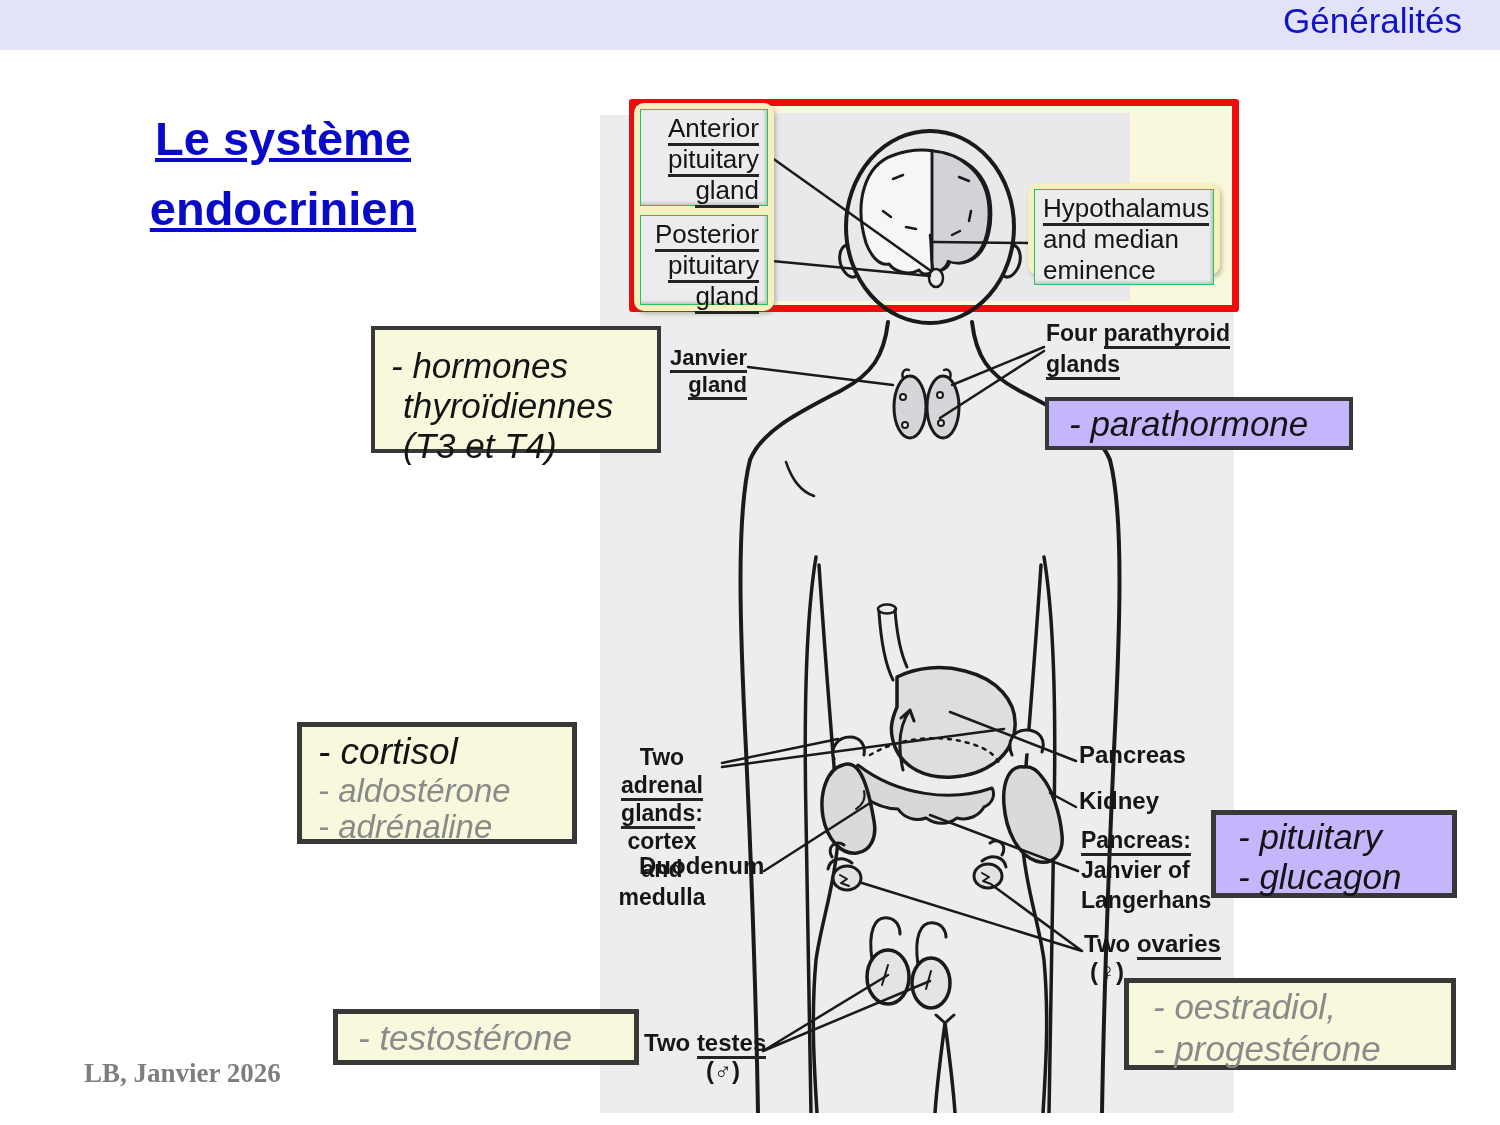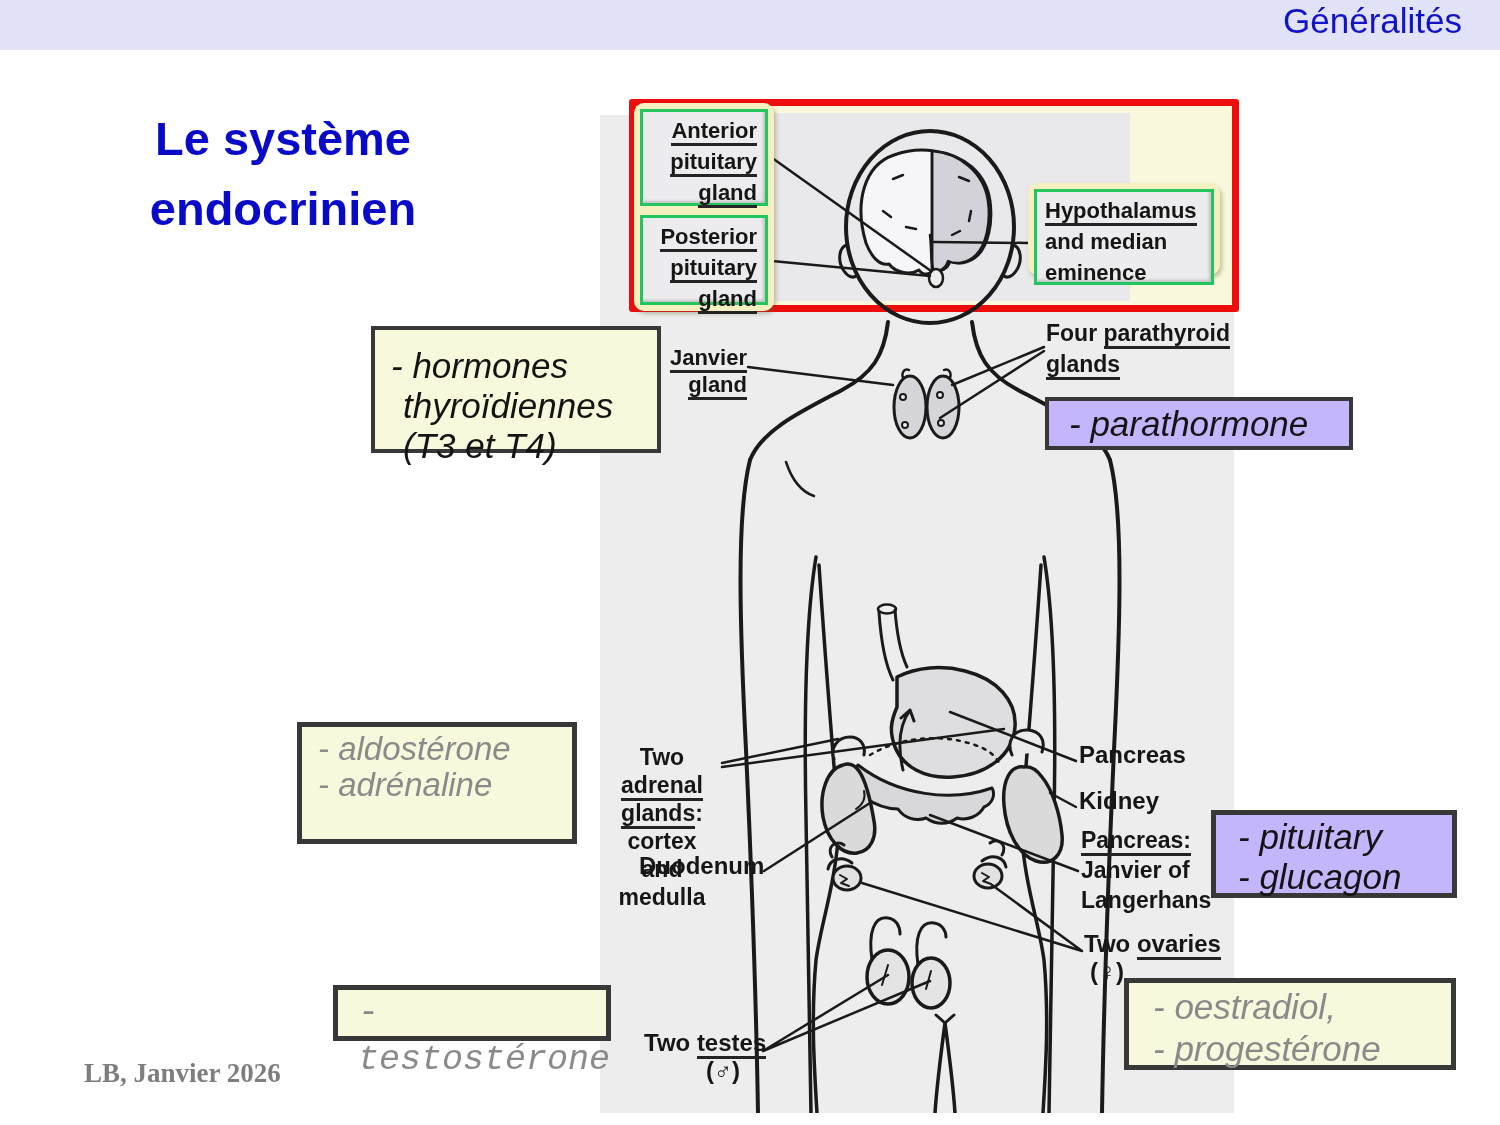--- a/index.html
+++ b/index.html
@@ -3,33 +3,33 @@
 <meta charset="utf-8">
 <style>
   html,body{margin:0;padding:0;background:#ffffff;}
   .stage{position:relative;width:1500px;height:1125px;background:#ffffff;overflow:hidden;
          font-family:"Liberation Sans",sans-serif;}
   
   .banner{position:absolute;left:0;top:0;width:1500px;height:50px;background:#e2e2f8;}
   .banner-label{position:absolute;right:38px;top:1px;font-size:35px;font-weight:normal;color:#1113c9;}
   
   .title-block{position:absolute;left:88px;top:104px;width:390px;text-align:center;
-               color:#0909c8;font-weight:bold;font-size:47px;line-height:70px;}
+               color:#0909c8;font-weight:bold;font-size:47px;line-height:70px;text-decoration:underline;}
   
   .panel{position:absolute;left:600px;top:115px;width:634px;height:998px;background:#ededed;z-index:1;}
   
   .redbox{position:absolute;left:629px;top:99px;width:610px;height:213px;box-sizing:border-box;
           border:7px solid #ee0d0d;background:#f9f8dc;border-radius:3px;z-index:2;}
   .redbox-gray{position:absolute;left:745px;top:113px;width:385px;height:188px;background:#e9e9ec;z-index:2;}
   .figure-svg{position:absolute;left:600px;top:115px;z-index:3;}
   
   .chip-outer{position:absolute;background:#f5f0bf;border-radius:10px;padding:6px;box-sizing:border-box;
               box-shadow:2px 3px 4px rgba(90,90,40,.35);z-index:4;}
-  .chip-inner{background:#ececee;border:3px solid #22c55e;box-shadow:inset -2px -2px 3px #c2c2c2;
-              padding:3px 8px;box-sizing:border-box;font-weight:bold;font-size:22px;line-height:31px;color:#151515;}
+  .chip-inner{background:#ececee;border:1px solid #22c55e;box-shadow:inset -2px -2px 3px #c2c2c2;
+              padding:3px 8px;box-sizing:border-box;font-weight:normal;font-size:26px;line-height:31px;color:#151515;}
   .chip-gap{height:9px;}
   .t-right{text-align:right;}
   
   .dlabel{position:absolute;font-weight:bold;color:#161616;z-index:4;font-size:24px;line-height:28px;}
   .u{border-bottom:3px solid #242424;padding-bottom:0px;}
   
   .hbox{position:absolute;box-sizing:border-box;border:5px solid #383838;z-index:5;
         font-style:italic;color:#141414;}
   .hbox.cream{background:#f8f8dc;}
   .hbox.green{background:#c4b5fd;}
@@ -225,30 +225,31 @@
     <div>- hormones</div>
     <div style="padding-left:12px;">thyroïdiennes</div>
     <div style="padding-left:12px;">(T3 et T4)</div>
   </div>
 
   <div class="hbox green" style="left:1045px;top:397px;width:308px;height:53px;border-width:4px;font-size:35px;line-height:45px;padding-left:20px;">
     <div>- parathormone</div>
   </div>
 
   <div class="hbox cream" style="left:297px;top:722px;width:280px;height:122px;font-size:33px;line-height:36px;padding:4px 0 0 16px;">
+    <div style="font-size:37px;line-height:42px;">- cortisol</div>
     <div class="gray">- aldostérone</div>
     <div class="gray">- adrénaline</div>
   </div>
 
   <div class="hbox green" style="left:1211px;top:810px;width:246px;height:88px;font-size:35px;line-height:40px;padding:2px 0 0 22px;">
     <div>- pituitary</div>
     <div>- glucagon</div>
   </div>
 
-  <div class="hbox cream" style="left:333px;top:985px;width:278px;height:56px;font-size:35px;line-height:47px;padding-left:20px;font-family:Liberation Mono, monospace;">
+  <div class="hbox cream" style="left:333px;top:1009px;width:306px;height:56px;font-size:35px;line-height:47px;padding-left:20px;">
     <div class="gray">- testostérone</div>
   </div>
 
   <div class="hbox cream" style="left:1124px;top:978px;width:332px;height:92px;font-size:35px;line-height:42px;padding:3px 0 0 24px;">
     <div class="gray">- oestradiol,</div>
     <div class="gray">- progestérone</div>
   </div>
 
   <div class="credit">LB, Janvier 2026</div>
 

